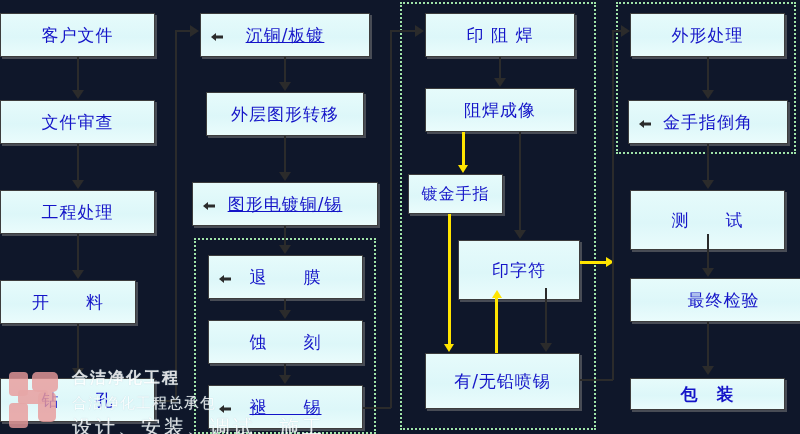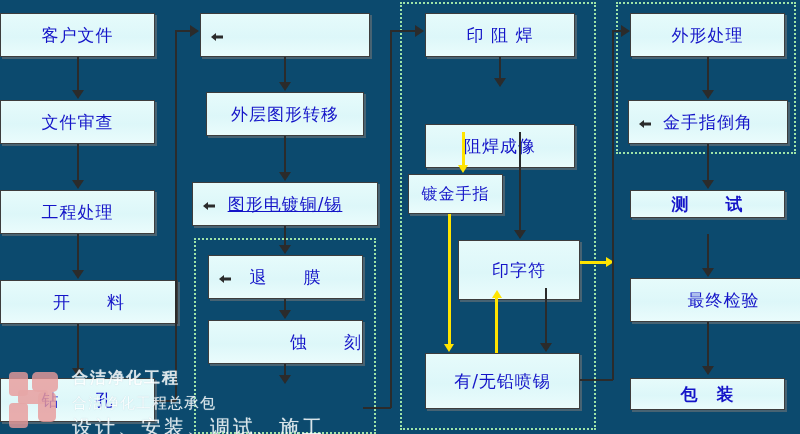--- a/index.html
+++ b/index.html
@@ -2,21 +2,21 @@
 <html><head>
 <meta charset="utf-8">
 <style>
   html,body{margin:0;padding:0;background:#ffffff;}
   body{
     font-family:"DejaVu Sans","Liberation Sans",sans-serif;
   }
   #canvas{
     position:relative;
     width:800px;height:434px;
-    background:#0c4a6e;
+    background:#0f172a;
     overflow:hidden;
   }
 
   
   .node{
     position:absolute;
     box-sizing:border-box;
     background:linear-gradient(180deg,#e6fbfb 0%,#ddf7f9 55%,#eafcfc 100%);
     border:1px solid #3d3d3d;
     box-shadow:2px 2px 0 rgba(120,120,120,.55);
@@ -143,41 +143,42 @@
   </div>
   <div class="ln v" style="left:77px;top:144px;height:37px;"></div>
   <div class="arw down" style="left:72px;top:180px;"></div>
 
   <div class="node" style="left:0px;top:190px;width:155px;height:44px;">
     <span class="txt">工程处理</span>
   </div>
   <div class="ln v" style="left:77px;top:234px;height:37px;"></div>
   <div class="arw down" style="left:72px;top:270px;"></div>
 
-  <div class="node" style="left:0px;top:280px;width:178px;height:44px;">
+  <div class="node" style="left:0px;top:280px;width:136px;height:44px;">
     <span class="txt">开　　料</span>
   </div>
   <div class="ln v" style="left:77px;top:324px;height:45px;"></div>
   <div class="arw down" style="left:72px;top:368px;"></div>
 
   <div class="node" style="left:0px;top:378px;width:155px;height:44px;">
     <span class="txt">钻　　孔</span>
   </div>
 
   <div class="ln h" style="left:155px;top:400px;width:21px;"></div>
   <div class="ln v" style="left:175px;top:30px;height:371px;"></div>
   <div class="ln h" style="left:175px;top:30px;width:18px;"></div>
   <div class="arw right" style="left:190px;top:25px;"></div>
 
   <div class="node u" style="left:200px;top:13px;width:170px;height:44px;">
     <span class="bullet">
       <svg width="14" height="14" viewBox="0 0 14 14">
           <path d="M1 7 L6 3 L6 5.6 L13 5.6 L13 8.4 L6 8.4 L6 11 Z" fill="#2b2b2b"></path>
         </svg>
     </span>
+    <span class="txt">沉铜/板镀</span>
   </div>
   <div class="ln v" style="left:284px;top:57px;height:27px;"></div>
   <div class="arw down" style="left:279px;top:82px;"></div>
 
   <div class="node" style="left:206px;top:92px;width:158px;height:44px;">
     <span class="txt">外层图形转移</span>
   </div>
   <div class="ln v" style="left:284px;top:136px;height:37px;"></div>
   <div class="arw down" style="left:279px;top:172px;"></div>
 
@@ -196,39 +197,47 @@
     <span class="bullet">
       <svg width="14" height="14" viewBox="0 0 14 14">
           <path d="M1 7 L6 3 L6 5.6 L13 5.6 L13 8.4 L6 8.4 L6 11 Z" fill="#2b2b2b"></path>
         </svg>
     </span>
     <span class="txt">退　　膜</span>
   </div>
   <div class="ln v" style="left:284px;top:299px;height:13px;"></div>
   <div class="arw down" style="left:279px;top:310px;"></div>
 
-  <div class="node" style="left:208px;top:320px;width:155px;height:44px;justify-content:flex-end;">
+  <div class="node" style="left:208px;top:320px;width:155px;height:44px;">
     <span class="txt">蚀　　刻</span>
   </div>
   <div class="ln v" style="left:284px;top:364px;height:13px;"></div>
   <div class="arw down" style="left:279px;top:375px;"></div>
 
+  <div class="node u" style="left:208px;top:385px;width:155px;height:44px;">
+    <span class="bullet">
+      <svg width="14" height="14" viewBox="0 0 14 14">
+          <path d="M1 7 L6 3 L6 5.6 L13 5.6 L13 8.4 L6 8.4 L6 11 Z" fill="#2b2b2b"></path>
+        </svg>
+    </span>
+    <span class="txt">褪　　锡</span>
+  </div>
 
   <div class="ln h" style="left:363px;top:407px;width:28px;"></div>
   <div class="ln v" style="left:390px;top:30px;height:378px;"></div>
   <div class="ln h" style="left:390px;top:30px;width:28px;"></div>
   <div class="arw right" style="left:415px;top:25px;"></div>
 
   <div class="node" style="left:425px;top:13px;width:150px;height:44px;">
     <span class="txt">印 阻 焊</span>
   </div>
   <div class="ln v" style="left:499px;top:57px;height:23px;"></div>
   <div class="arw down" style="left:494px;top:78px;"></div>
 
-  <div class="node" style="left:425px;top:88px;width:150px;height:44px;margin-top:36px;">
+  <div class="node" style="left:425px;top:88px;width:150px;height:44px;">
     <span class="txt">阻焊成像</span>
   </div>
 
   <div class="ln yv" style="left:462px;top:132px;height:34px;"></div>
   <div class="arw ydown" style="left:458px;top:165px;"></div>
 
   <div class="ln v" style="left:519px;top:132px;height:99px;"></div>
   <div class="arw down" style="left:514px;top:230px;"></div>
 
   <div class="node" style="left:408px;top:174px;width:95px;height:40px;font-size:16px;">
@@ -270,21 +279,21 @@
     <span class="bullet">
       <svg width="14" height="14" viewBox="0 0 14 14">
           <path d="M1 7 L6 3 L6 5.6 L13 5.6 L13 8.4 L6 8.4 L6 11 Z" fill="#2b2b2b"></path>
         </svg>
     </span>
     <span class="txt">金手指倒角</span>
   </div>
   <div class="ln v" style="left:707px;top:144px;height:37px;"></div>
   <div class="arw down" style="left:702px;top:180px;"></div>
 
-  <div class="node" style="left:630px;top:190px;width:155px;height:28px;font-weight:bold;">
+  <div class="node" style="left:630px;top:190px;width:155px;height:60px;">
     <span class="txt">测　　试</span>
   </div>
   <div class="ln v" style="left:707px;top:234px;height:35px;"></div>
   <div class="arw down" style="left:702px;top:268px;"></div>
 
   <div class="node" style="left:630px;top:278px;width:187px;height:44px;">
     <span class="txt">最终检验</span>
   </div>
   <div class="ln v" style="left:707px;top:322px;height:45px;"></div>
   <div class="arw down" style="left:702px;top:366px;"></div>

